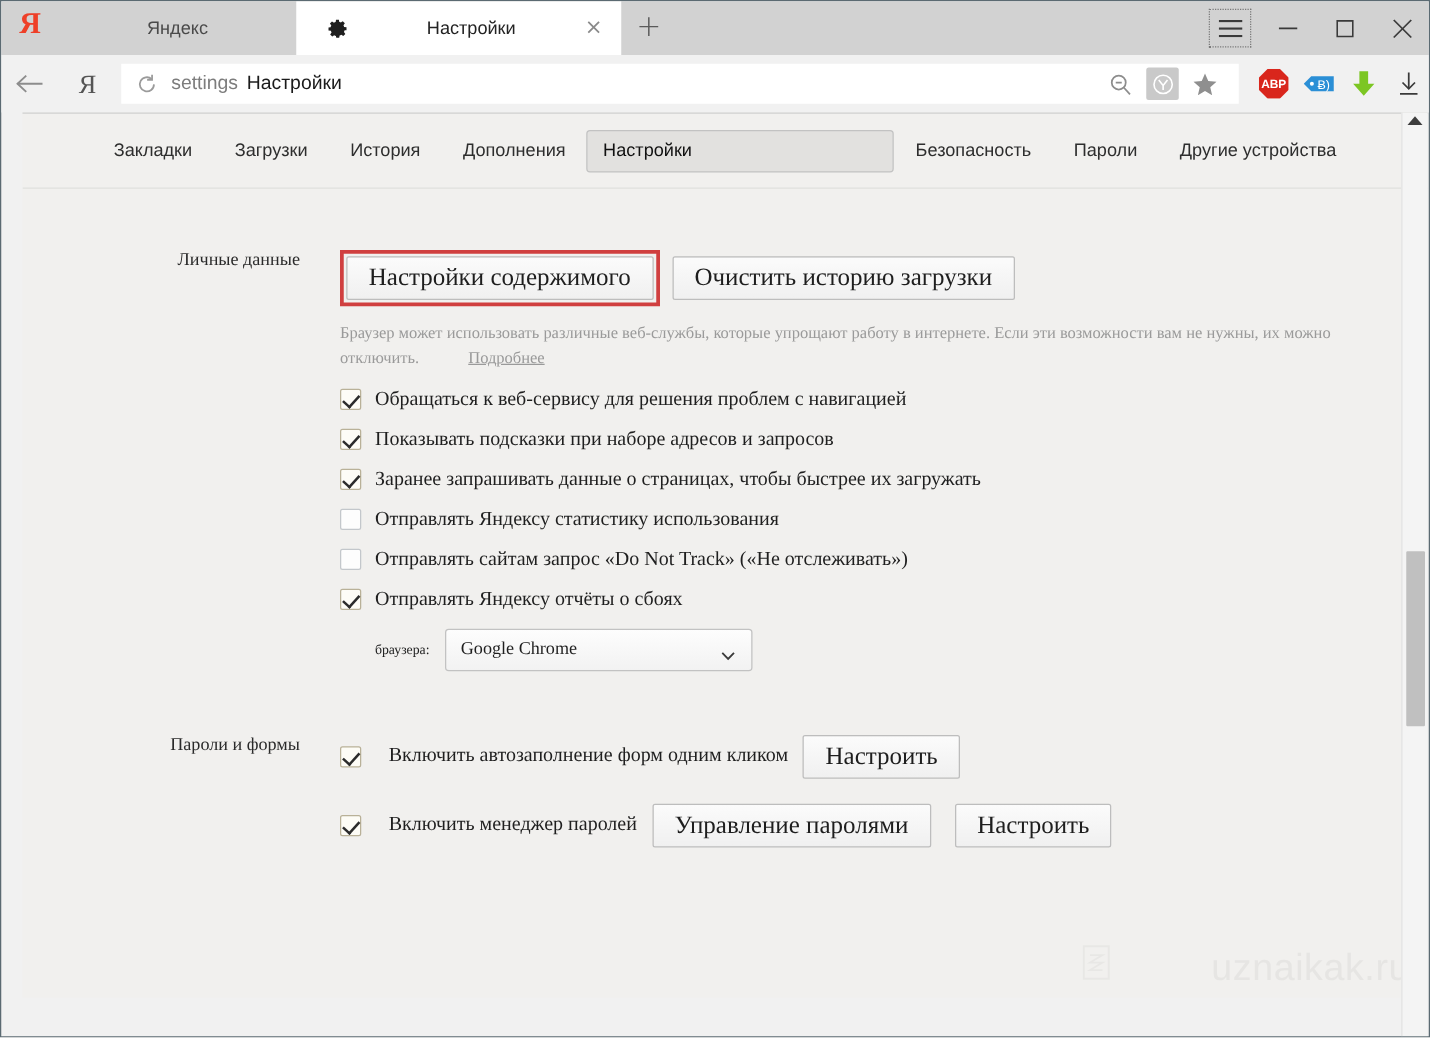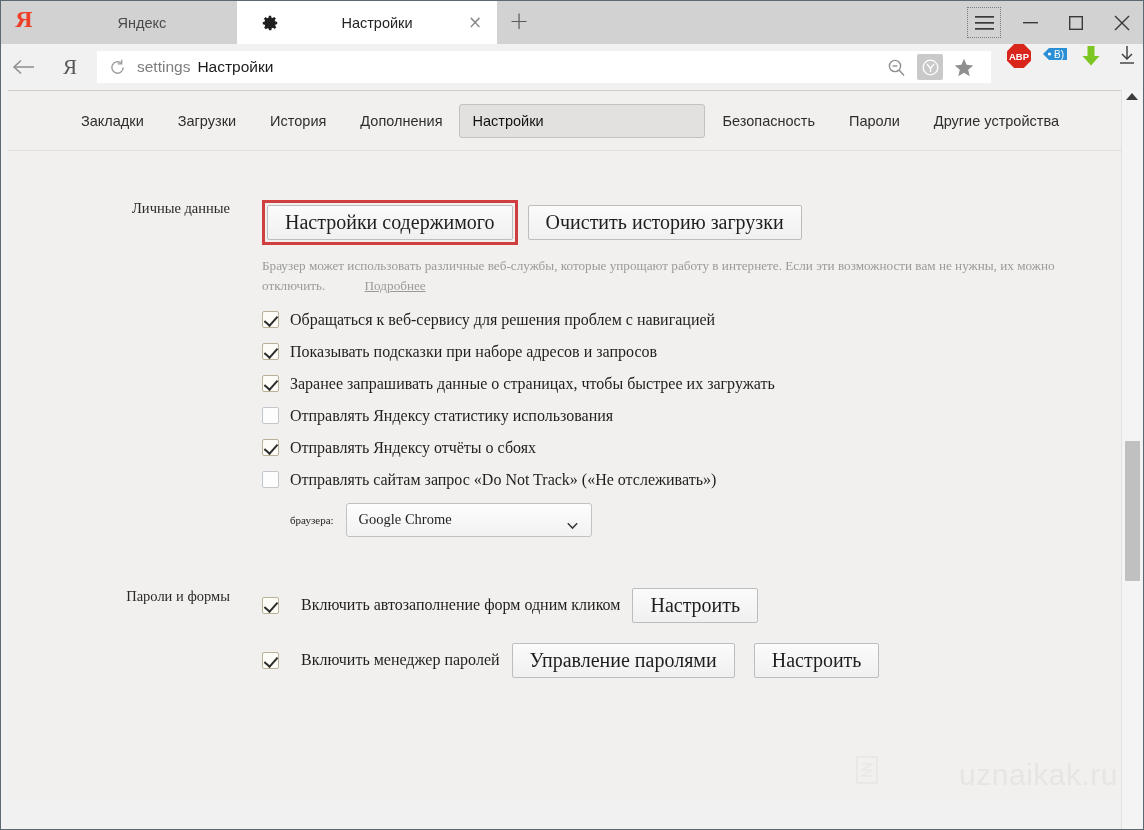--- a/index.html
+++ b/index.html
@@ -118,32 +118,32 @@
     display: flex; align-items: center;
     padding-right: 10px;
   }
   .omni-ic { width: 34px; height: 32px; display: flex; align-items: center; justify-content: center; }
   .omni-ic.sq { width: 26px; height: 26px; background: #c9c9c9; border-radius: 2px; margin: 0 4px; }
   .ext-zone {
     display: flex; align-items: center;
     height: 46px;
     padding-left: 10px;
   }
-  .ext { width: 36px; height: 46px; display:flex; justify-content:center; }
+  .ext { width: 36px; height: 46px; display:flex; align-items:center; justify-content:center; }
   .abp {
     width: 24px; height: 24px; background: #d9261c;
     color: #fff; font-size: 9.5px; font-weight: bold;
     display: flex; align-items: center; justify-content: center;
     font-family: "Liberation Sans", sans-serif;
     clip-path: polygon(30% 0,70% 0,100% 30%,100% 70%,70% 100%,30% 100%,0 70%,0 30%);
   }
 
   
   .content {
-    position: absolute; left: 7px; top: 89px;
+    position: absolute; left: 17px; top: 89px;
     width: 1124px; height: 708px;
     background: #f1f0ee;
     border-top: 1px solid #cfcfcf;
     overflow: hidden;
   }
   .subnav {
     height: 60px;
     display: flex; align-items: center; justify-content: center;
     gap: 0px;
     border-bottom: 1px solid #e0dfdd;
@@ -449,27 +449,27 @@
               <span class="cb on"></span>
               <span class="cbtext">Заранее запрашивать данные о страницах, чтобы быстрее их загружать</span>
             </div>
 
             <div class="cbrow">
               <span class="cb off"></span>
               <span class="cbtext">Отправлять Яндексу статистику использования</span>
             </div>
 
             <div class="cbrow">
+              <span class="cb off"></span>
+              <span class="cbtext">Отправлять сайтам запрос «Do Not Track» («Не отслеживать»)</span>
+            </div>
+
+            <div class="cbrow">
               <span class="cb on"></span>
               <span class="cbtext">Отправлять Яндексу отчёты о сбоях</span>
-            </div>
-
-            <div class="cbrow">
-              <span class="cb off"></span>
-              <span class="cbtext">Отправлять сайтам запрос «Do Not Track» («Не отслеживать»)</span>
             </div>
 
 
             <div class="selrow">
               <span class="lbl">браузера:</span>
               <span class="sel">
                 <span>Google Chrome</span>
                 <span class="chev">
                   <svg width="11" height="7" viewBox="0 0 11 7">
                     <polyline points="0.8,0.8 5.5,5.6 10.2,0.8" fill="none" stroke="#3a3a3a" stroke-width="1.5"></polyline>

